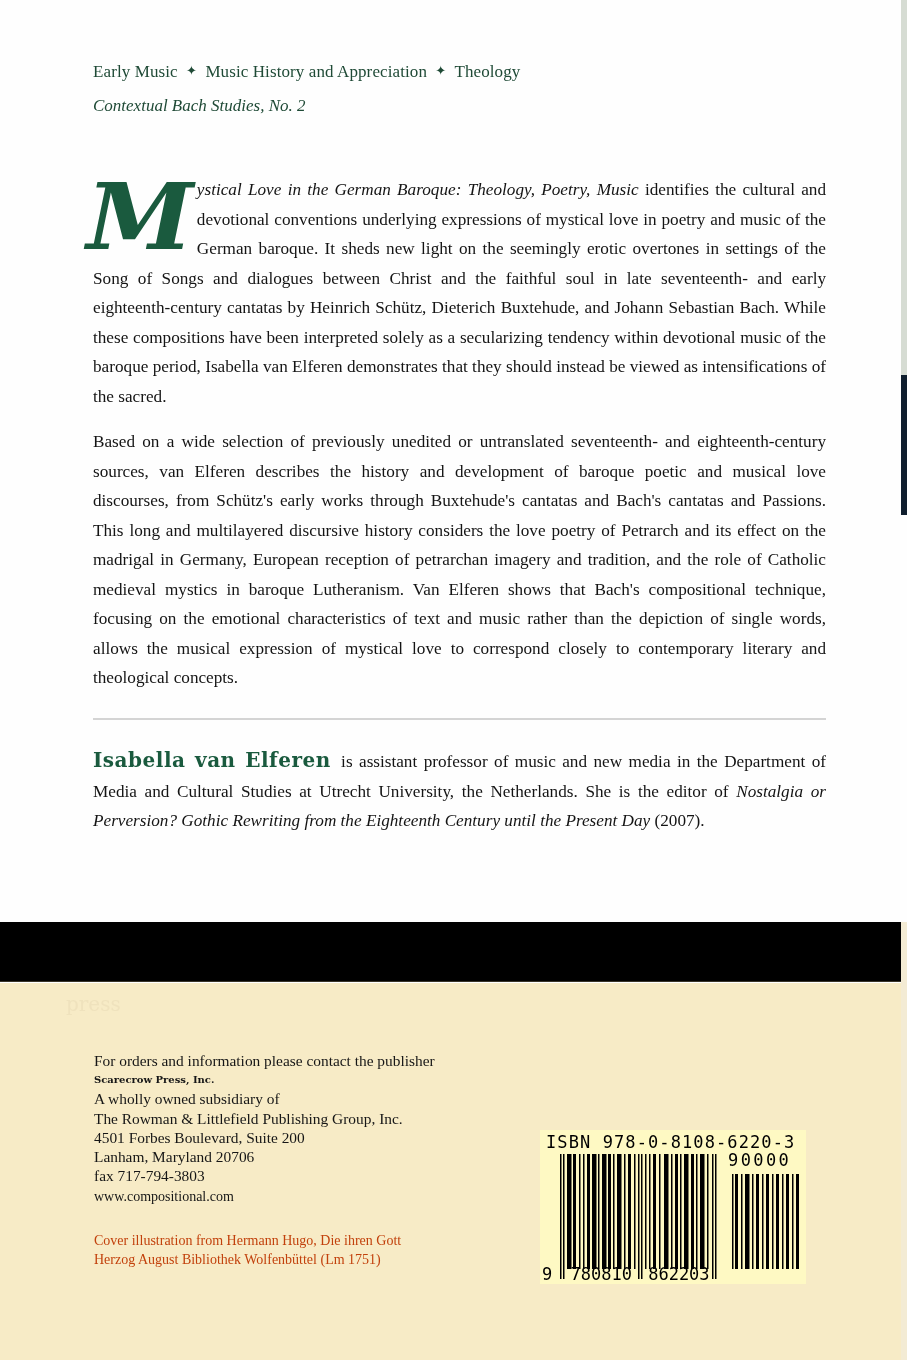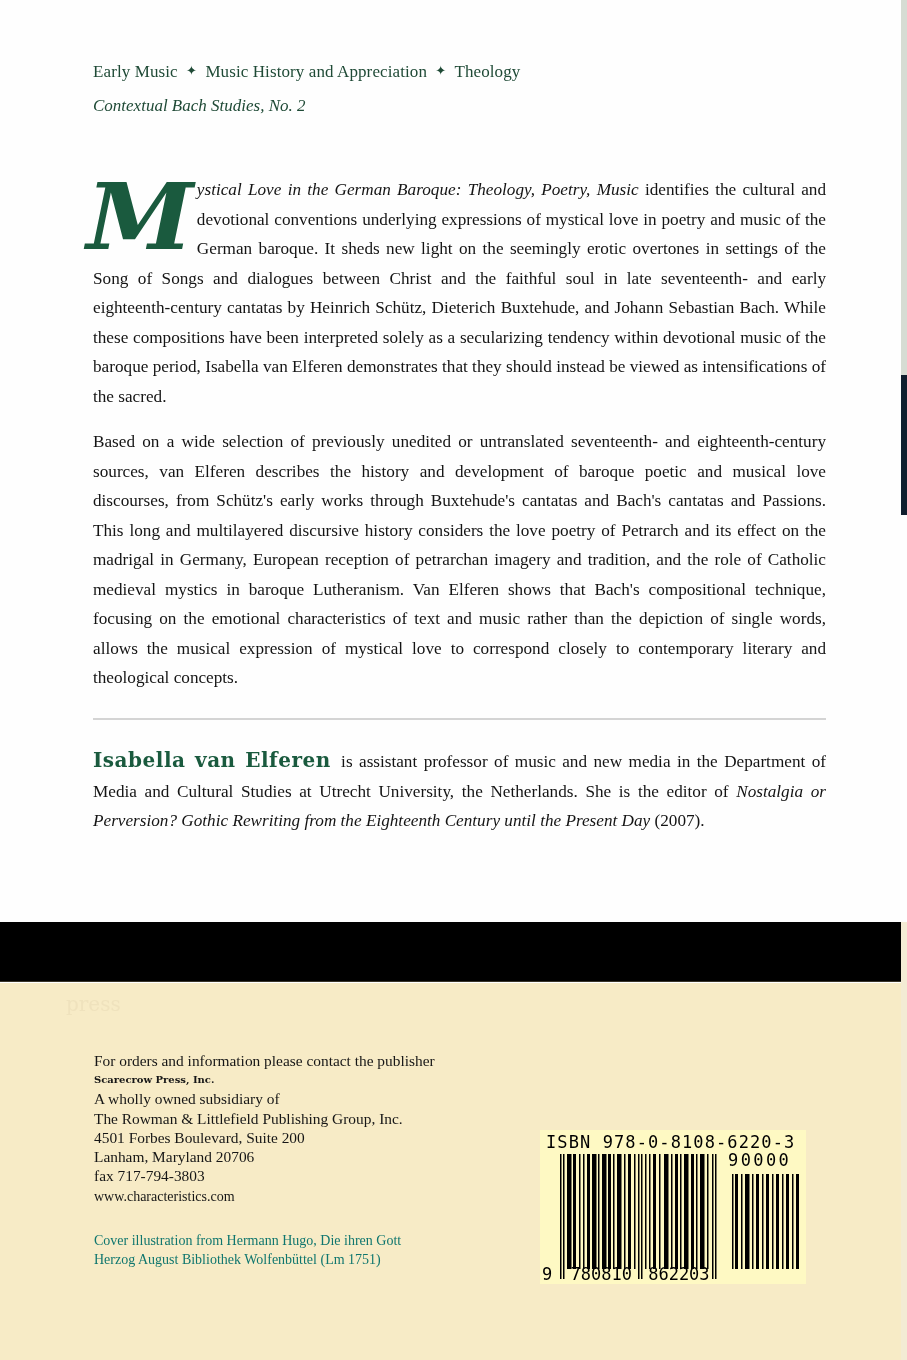--- a/index.html
+++ b/index.html
@@ -37,21 +37,21 @@
     .band { position: absolute; left: 0; top: 922px; width: 901px; height: 60px; background: #000; border-bottom: 1px solid #3a3528; }
 
     
     .cream { position: absolute; left: 0; top: 983px; width: 901px; height: 377px; background: #f7ebc6; }
     .cream-edge { position: absolute; left: 901px; top: 922px; width: 6px; height: 438px; background: #f3ebd4; }
     .ghost { position: absolute; left: 66px; top: 992px; font-size: 20px; color: #efe2bd; font-family: "DejaVu Serif", serif; }
 
     .contact { position: absolute; left: 94px; top: 1051px; font-size: 15.4px; line-height: 19.2px; color: #161616; }
     .contact .pub { font-family: "DejaVu Serif", serif; font-weight: bold; font-size: 10px; }
     .contact .url { font-size: 14px; margin-top: 2px; }
-    .credit { position: absolute; left: 94px; top: 1231px; font-size: 14px; line-height: 19px; color: #0f766e; }
+    .credit { position: absolute; left: 94px; top: 1231px; font-size: 14px; line-height: 19px; color: #c2410c; }
 
     
     .barcode { position: absolute; left: 540px; top: 1130px; width: 266px; height: 154px; background: #fef9c3; }
     .isbn-text { position: absolute; left: 6px; top: 2px; font-family: "DejaVu Sans Mono", monospace; font-size: 17px; letter-spacing: 1.1px; color: #000; white-space: nowrap; }
     .addon-text { position: absolute; left: 188px; top: 20px; font-family: "DejaVu Sans Mono", monospace; font-size: 17px; letter-spacing: 2.4px; color: #000; }
     .ean-digits { position: absolute; left: 2px; top: 134px; font-family: "DejaVu Sans Mono", monospace; font-size: 17px; color: #000; white-space: nowrap; }
     .bars svg { position: absolute; left: 0; top: 0; }
   </style>
 </head>
 <body>
@@ -90,21 +90,21 @@
   <div class="ghost">press</div>
 
   <div class="contact">
     <div>For orders and information please contact the publisher</div>
     <div class="pub">Scarecrow Press, Inc.</div>
     <div>A wholly owned subsidiary of</div>
     <div>The Rowman &amp; Littlefield Publishing Group, Inc.</div>
     <div>4501 Forbes Boulevard, Suite 200</div>
     <div>Lanham, Maryland 20706</div>
     <div>fax 717-794-3803</div>
-    <div class="url">www.characteristics.com</div>
+    <div class="url">www.compositional.com</div>
   </div>
 
   <div class="credit">
     <div>Cover illustration from Hermann Hugo, Die ihren Gott</div>
     <div>Herzog August Bibliothek Wolfenbüttel (Lm 1751)</div>
   </div>
 
   <div class="barcode">
     <div class="isbn-text">ISBN 978-0-8108-6220-3</div>
     <div class="addon-text">90000</div>

